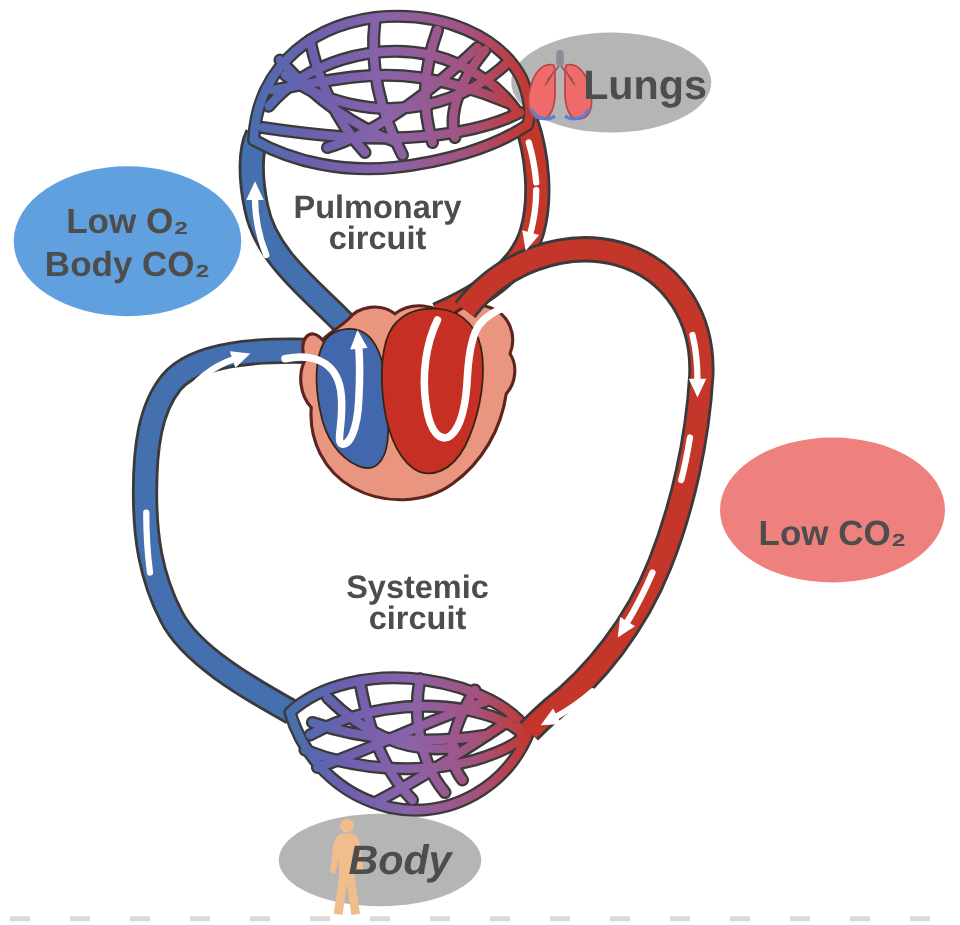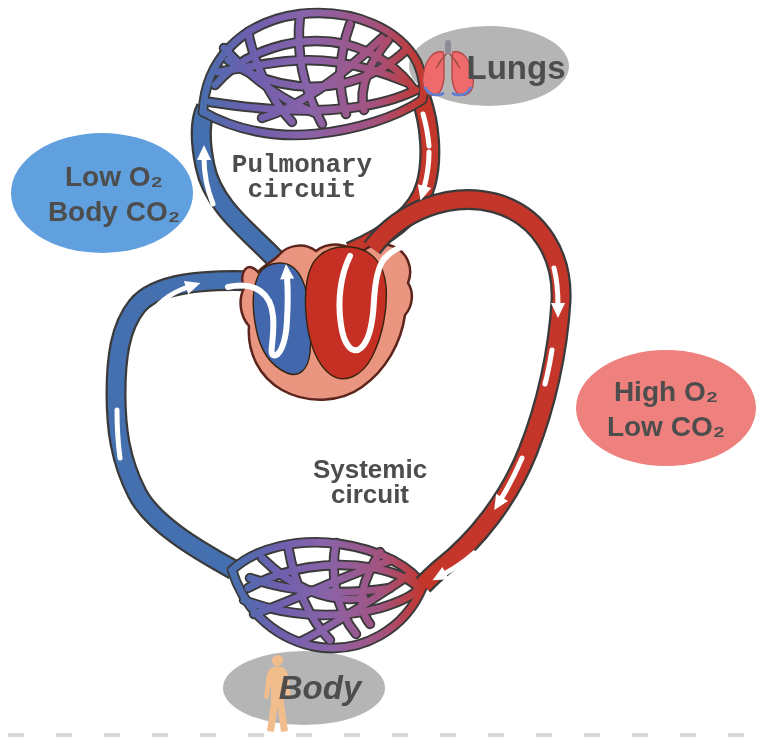--- a/index.html
+++ b/index.html
@@ -154,37 +154,37 @@
     </g>
 
     <g fill="#f1bd8d">
       <circle cx="277.5" cy="660.5" r="5.5"></circle>
       <path d="M 271 668 C 268 670 266 676 266 683 L 264 698 L 268 699 L 271 686 L 271 703
                L 267 731 L 274 732 L 277.5 707 L 281 732 L 288 731 L 284 703 L 284 686
                L 287 699 L 291 698 L 289 683 C 289 676 287 670 284 668 C 280 666 275 666 271 668 Z"></path>
     </g>
   </svg>
 
-  <div class="lbl lbl-circuit" style="left:302px; top:178px;font-family:Liberation Mono, monospace;">
+  <div class="lbl lbl-circuit" style="left:302px; top:178px;">
     <span>Pulmonary</span><br>
     <span>circuit</span>
   </div>
 
-  <div class="lbl lbl-circuit" style="left:334px; top:482px;margin-left:36px;">
+  <div class="lbl lbl-circuit" style="left:334px; top:482px;">
     <span>Systemic</span><br>
     <span>circuit</span>
   </div>
 
   <div class="lbl lbl-organ" style="left:516px; top:68px;">Lungs</div>
 
   <div class="lbl lbl-organ" style="left:320px; top:688px;font-style:italic;">Body</div>
 
-  <div class="lbl lbl-badge" style="left:114px; top:194px;">
+  <div class="lbl lbl-badge" style="left:102px; top:194px;">
     <span>Low O₂</span><br>
     <span>Body CO₂</span>
   </div>
 
   <div class="lbl lbl-badge" style="left:666px; top:409px;">
-    <span>High O₂</span><br>
+    <br>
     <span>Low CO₂</span>
   </div>
 
 </div>
 
 </body></html>

